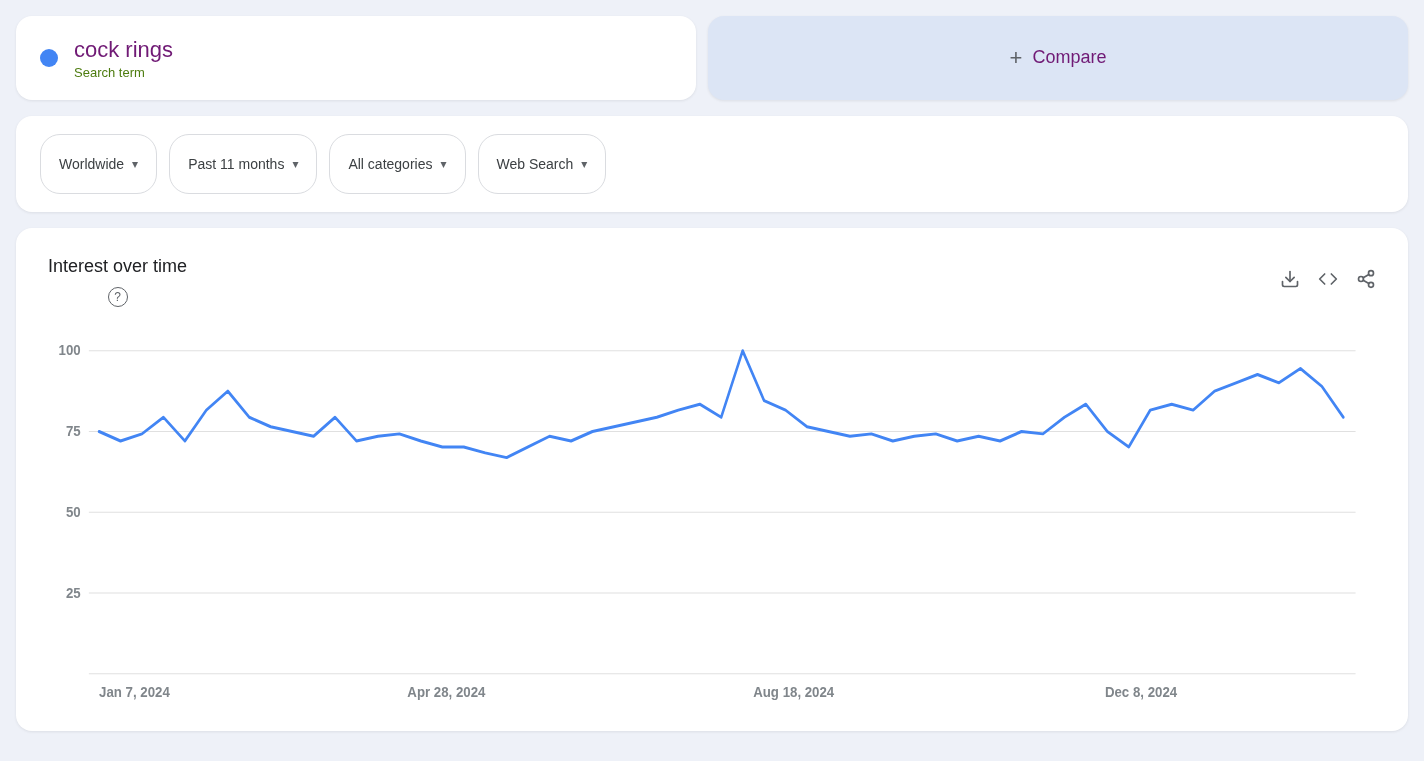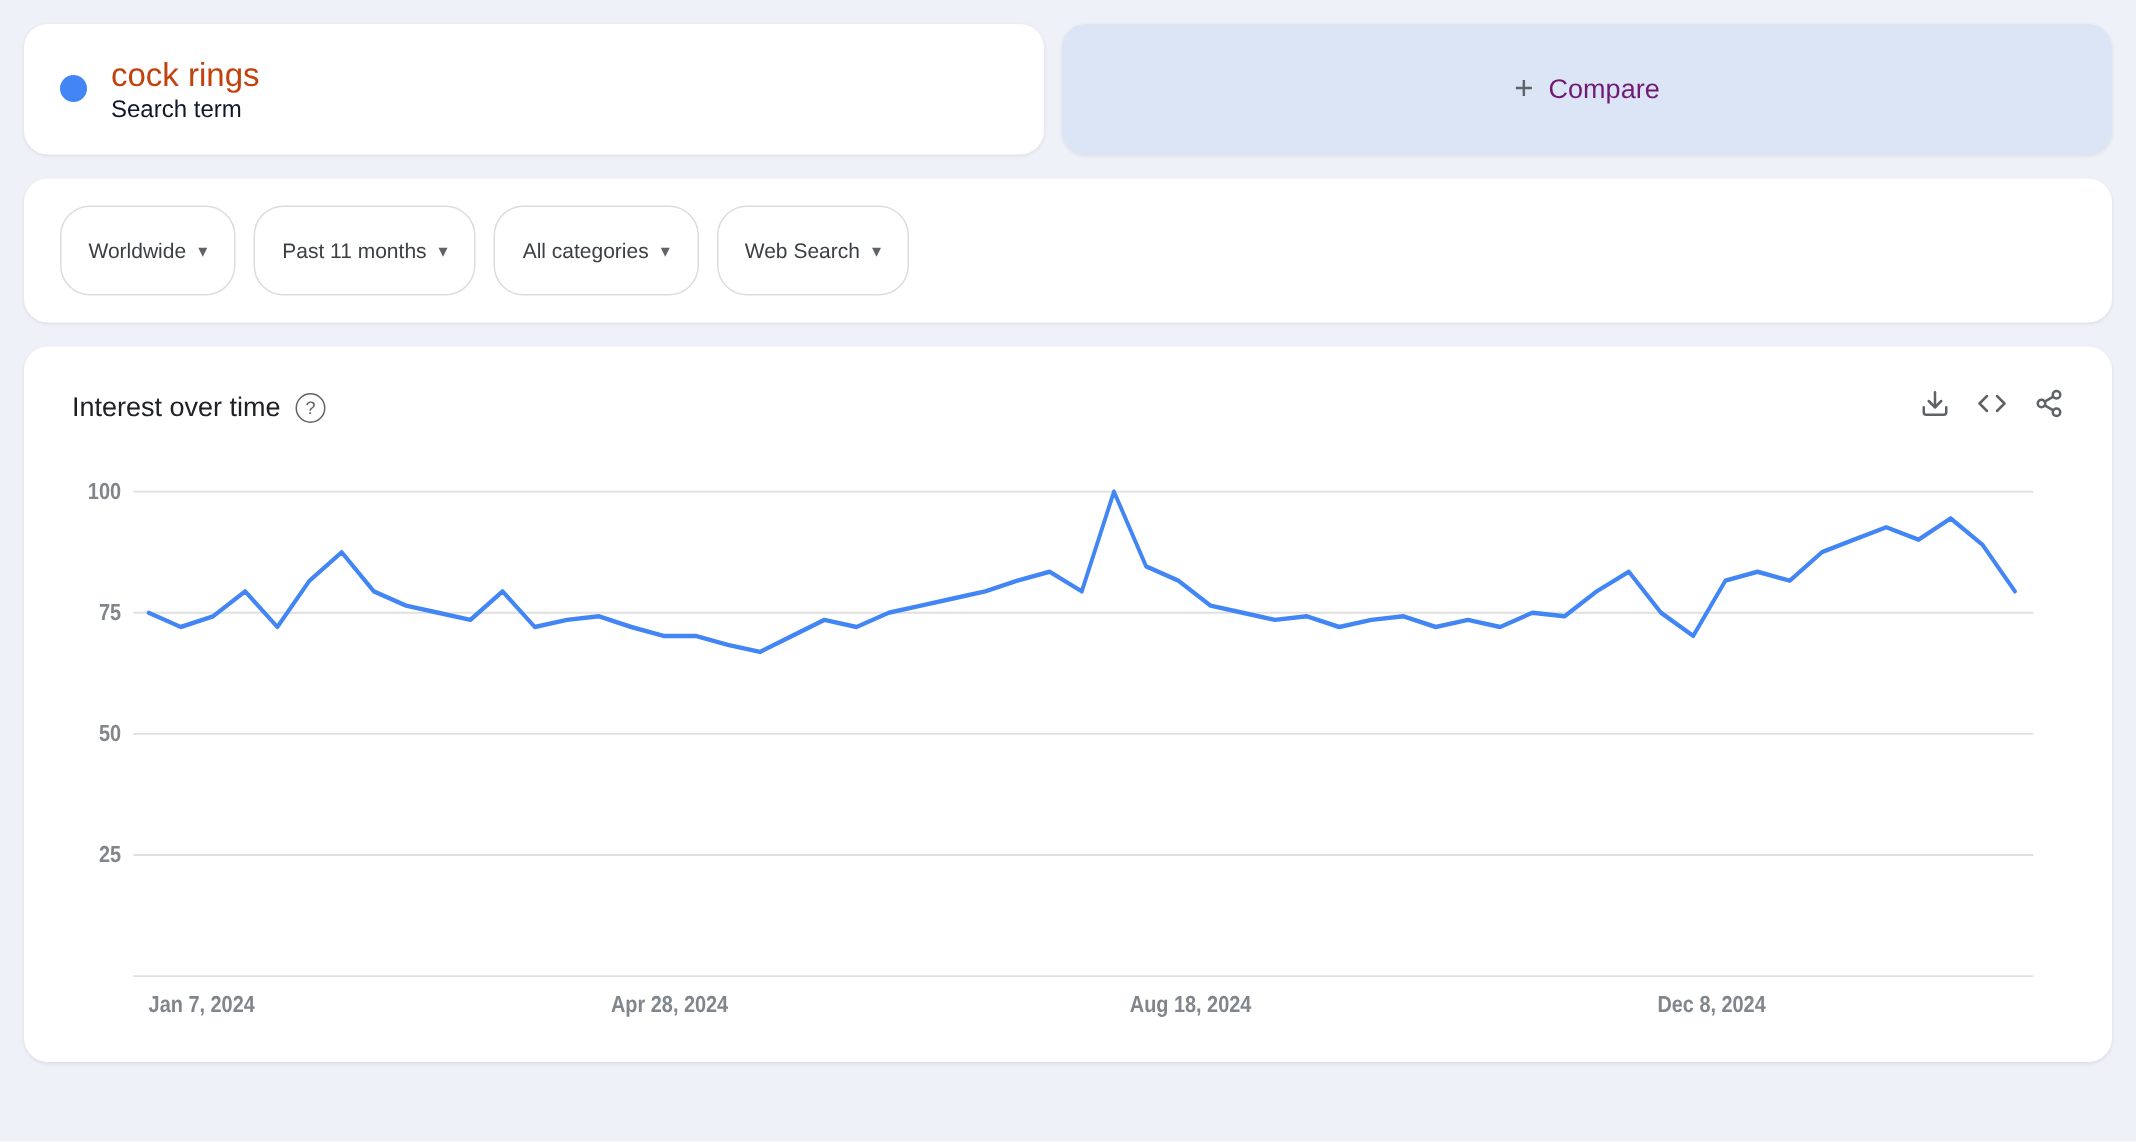--- a/index.html
+++ b/index.html
@@ -36,27 +36,27 @@
     }
 
     .search-term-block {
       display: flex;
       flex-direction: column;
     }
 
     .search-term-text {
       font-size: 22px;
       font-weight: 400;
-      color: #c2410c;
+      color: #701a75;
       line-height: 1.3;
     }
 
     .search-term-label {
-      font-size: 16px;
-      color: #0f172a;
+      font-size: 13px;
+      color: #4d7c0f;
     }
 
     .compare-card {
       background: #dce5f5;
       border-radius: 16px;
       flex: 1;
       display: flex;
       align-items: center;
       justify-content: center;
       gap: 10px;
@@ -115,22 +115,23 @@
 
     .chart-header {
       display: flex;
       justify-content: space-between;
       align-items: center;
       margin-bottom: 20px;
     }
 
     .chart-title-row {
       display: flex;
-      align-items: flex-end;
+      align-items: center;
       gap: 10px;
+      flex-direction: column;
     }
 
     .chart-title {
       font-size: 18px;
       color: #202124;
       font-weight: 400;
     }
 
     .help-icon {
       width: 20px;

